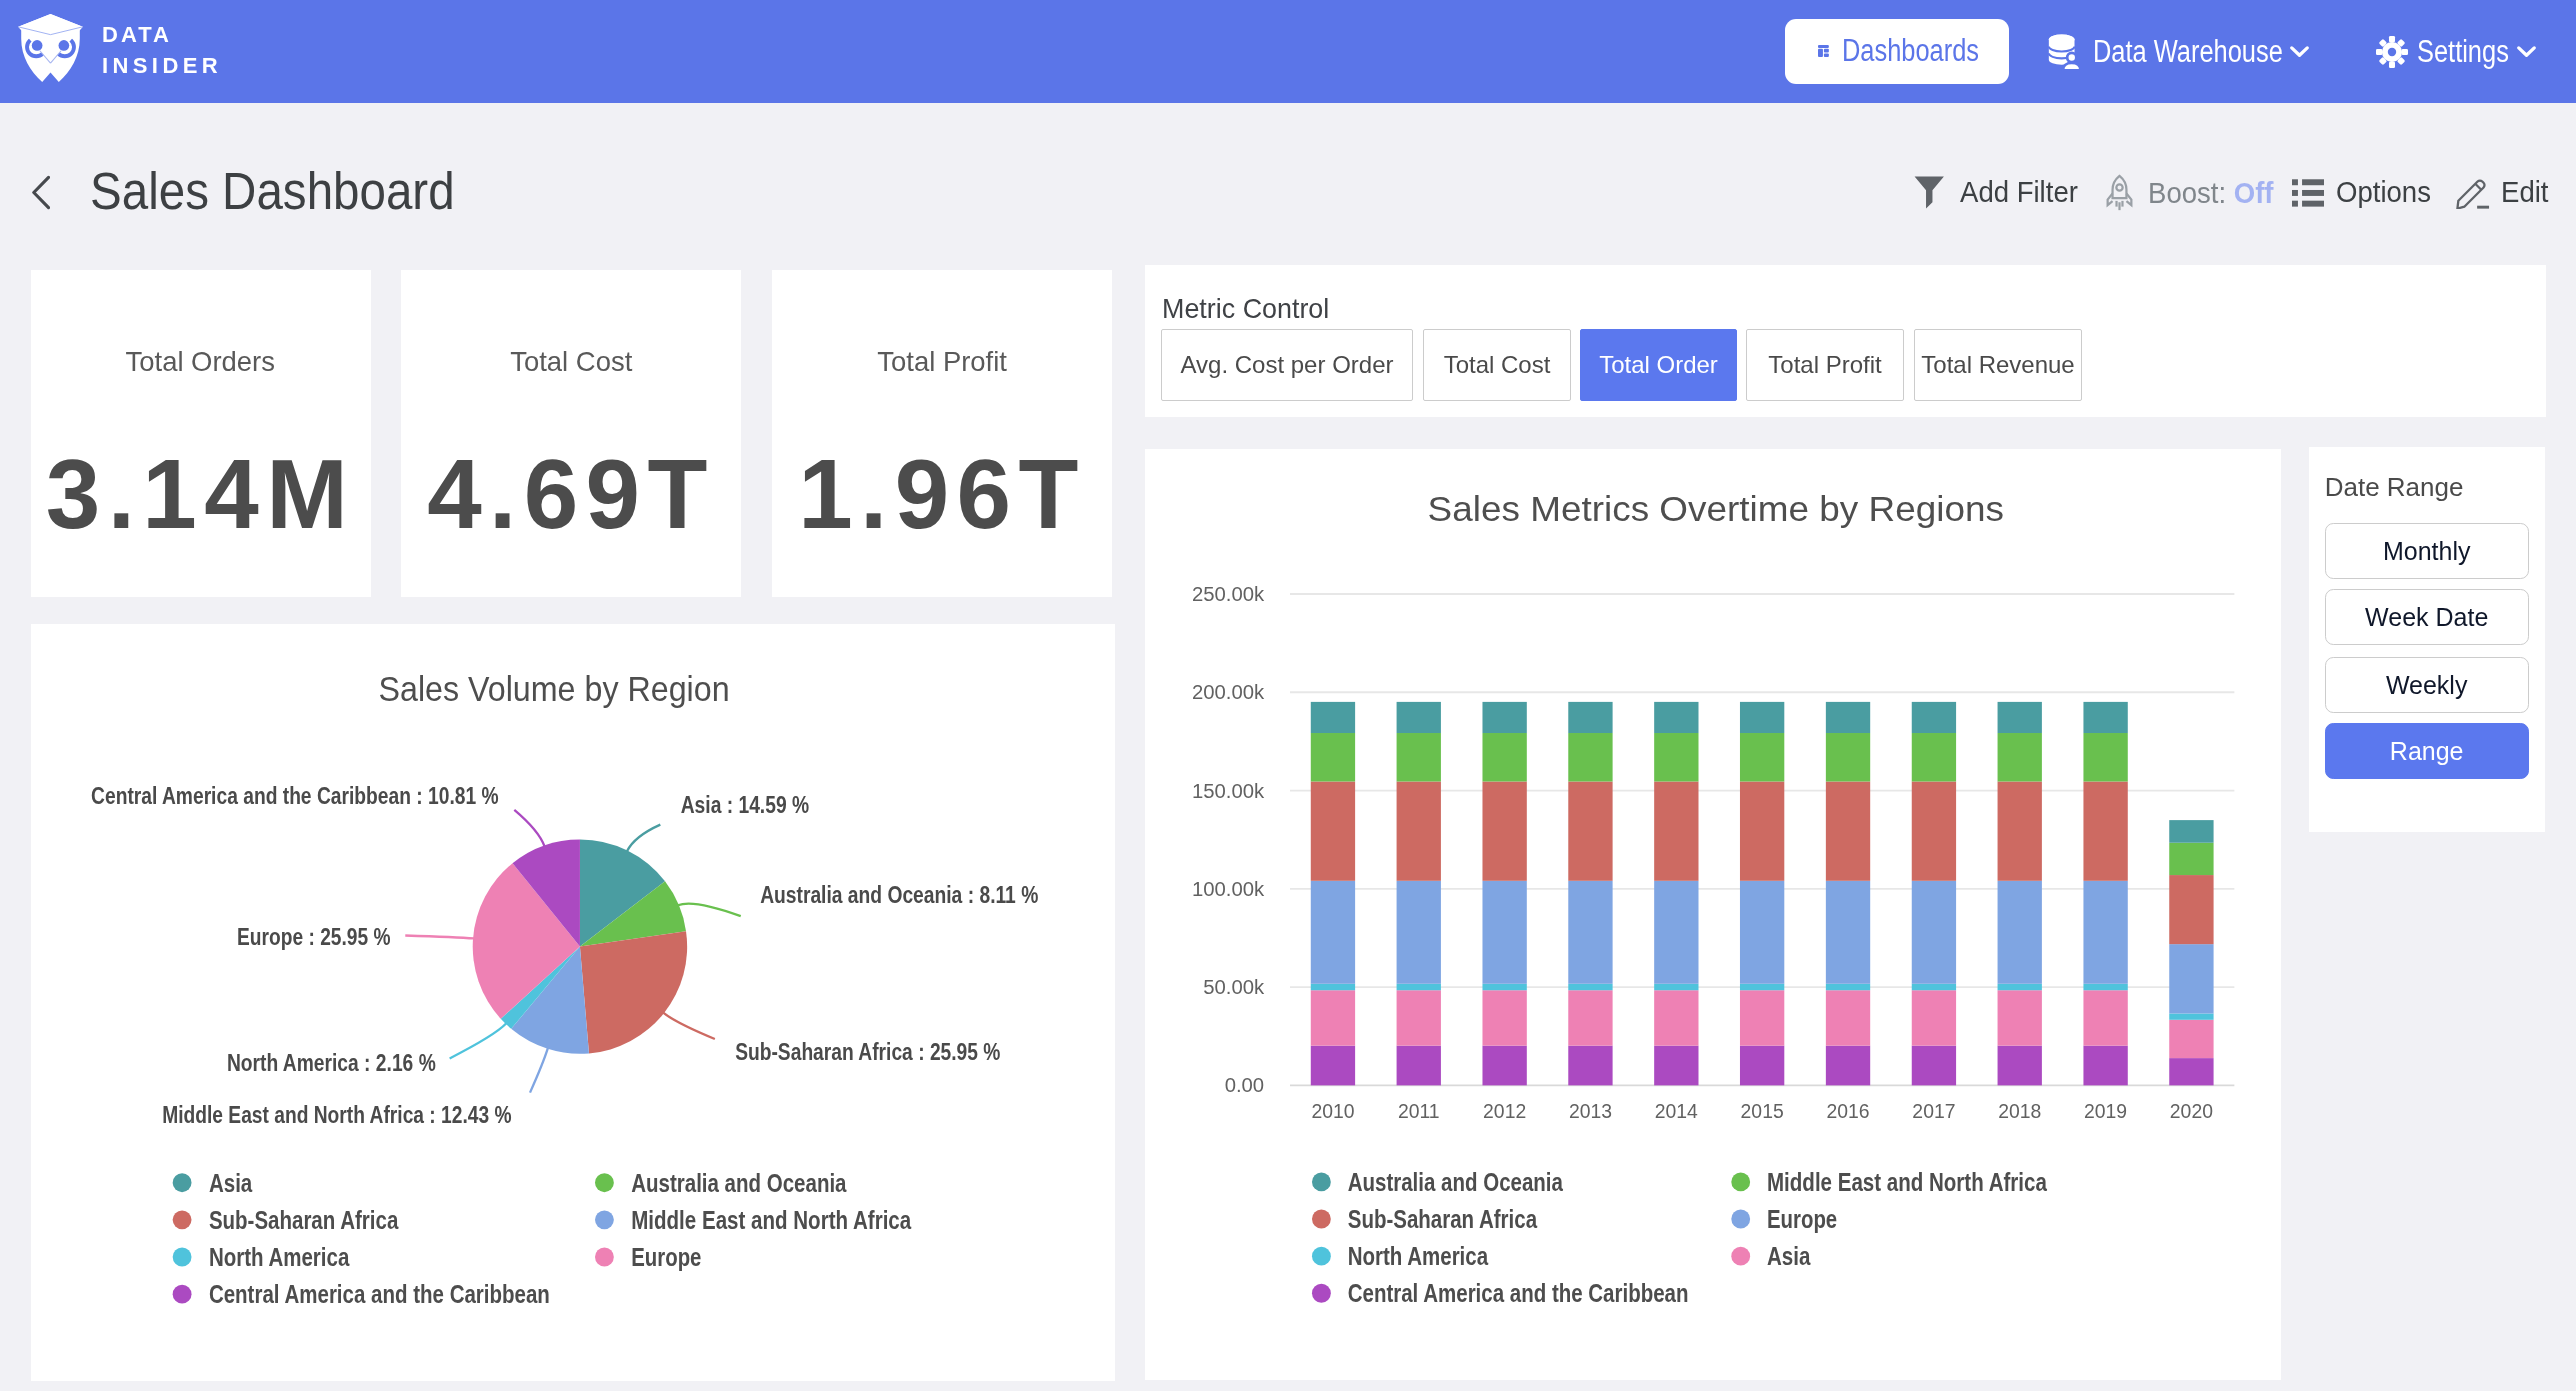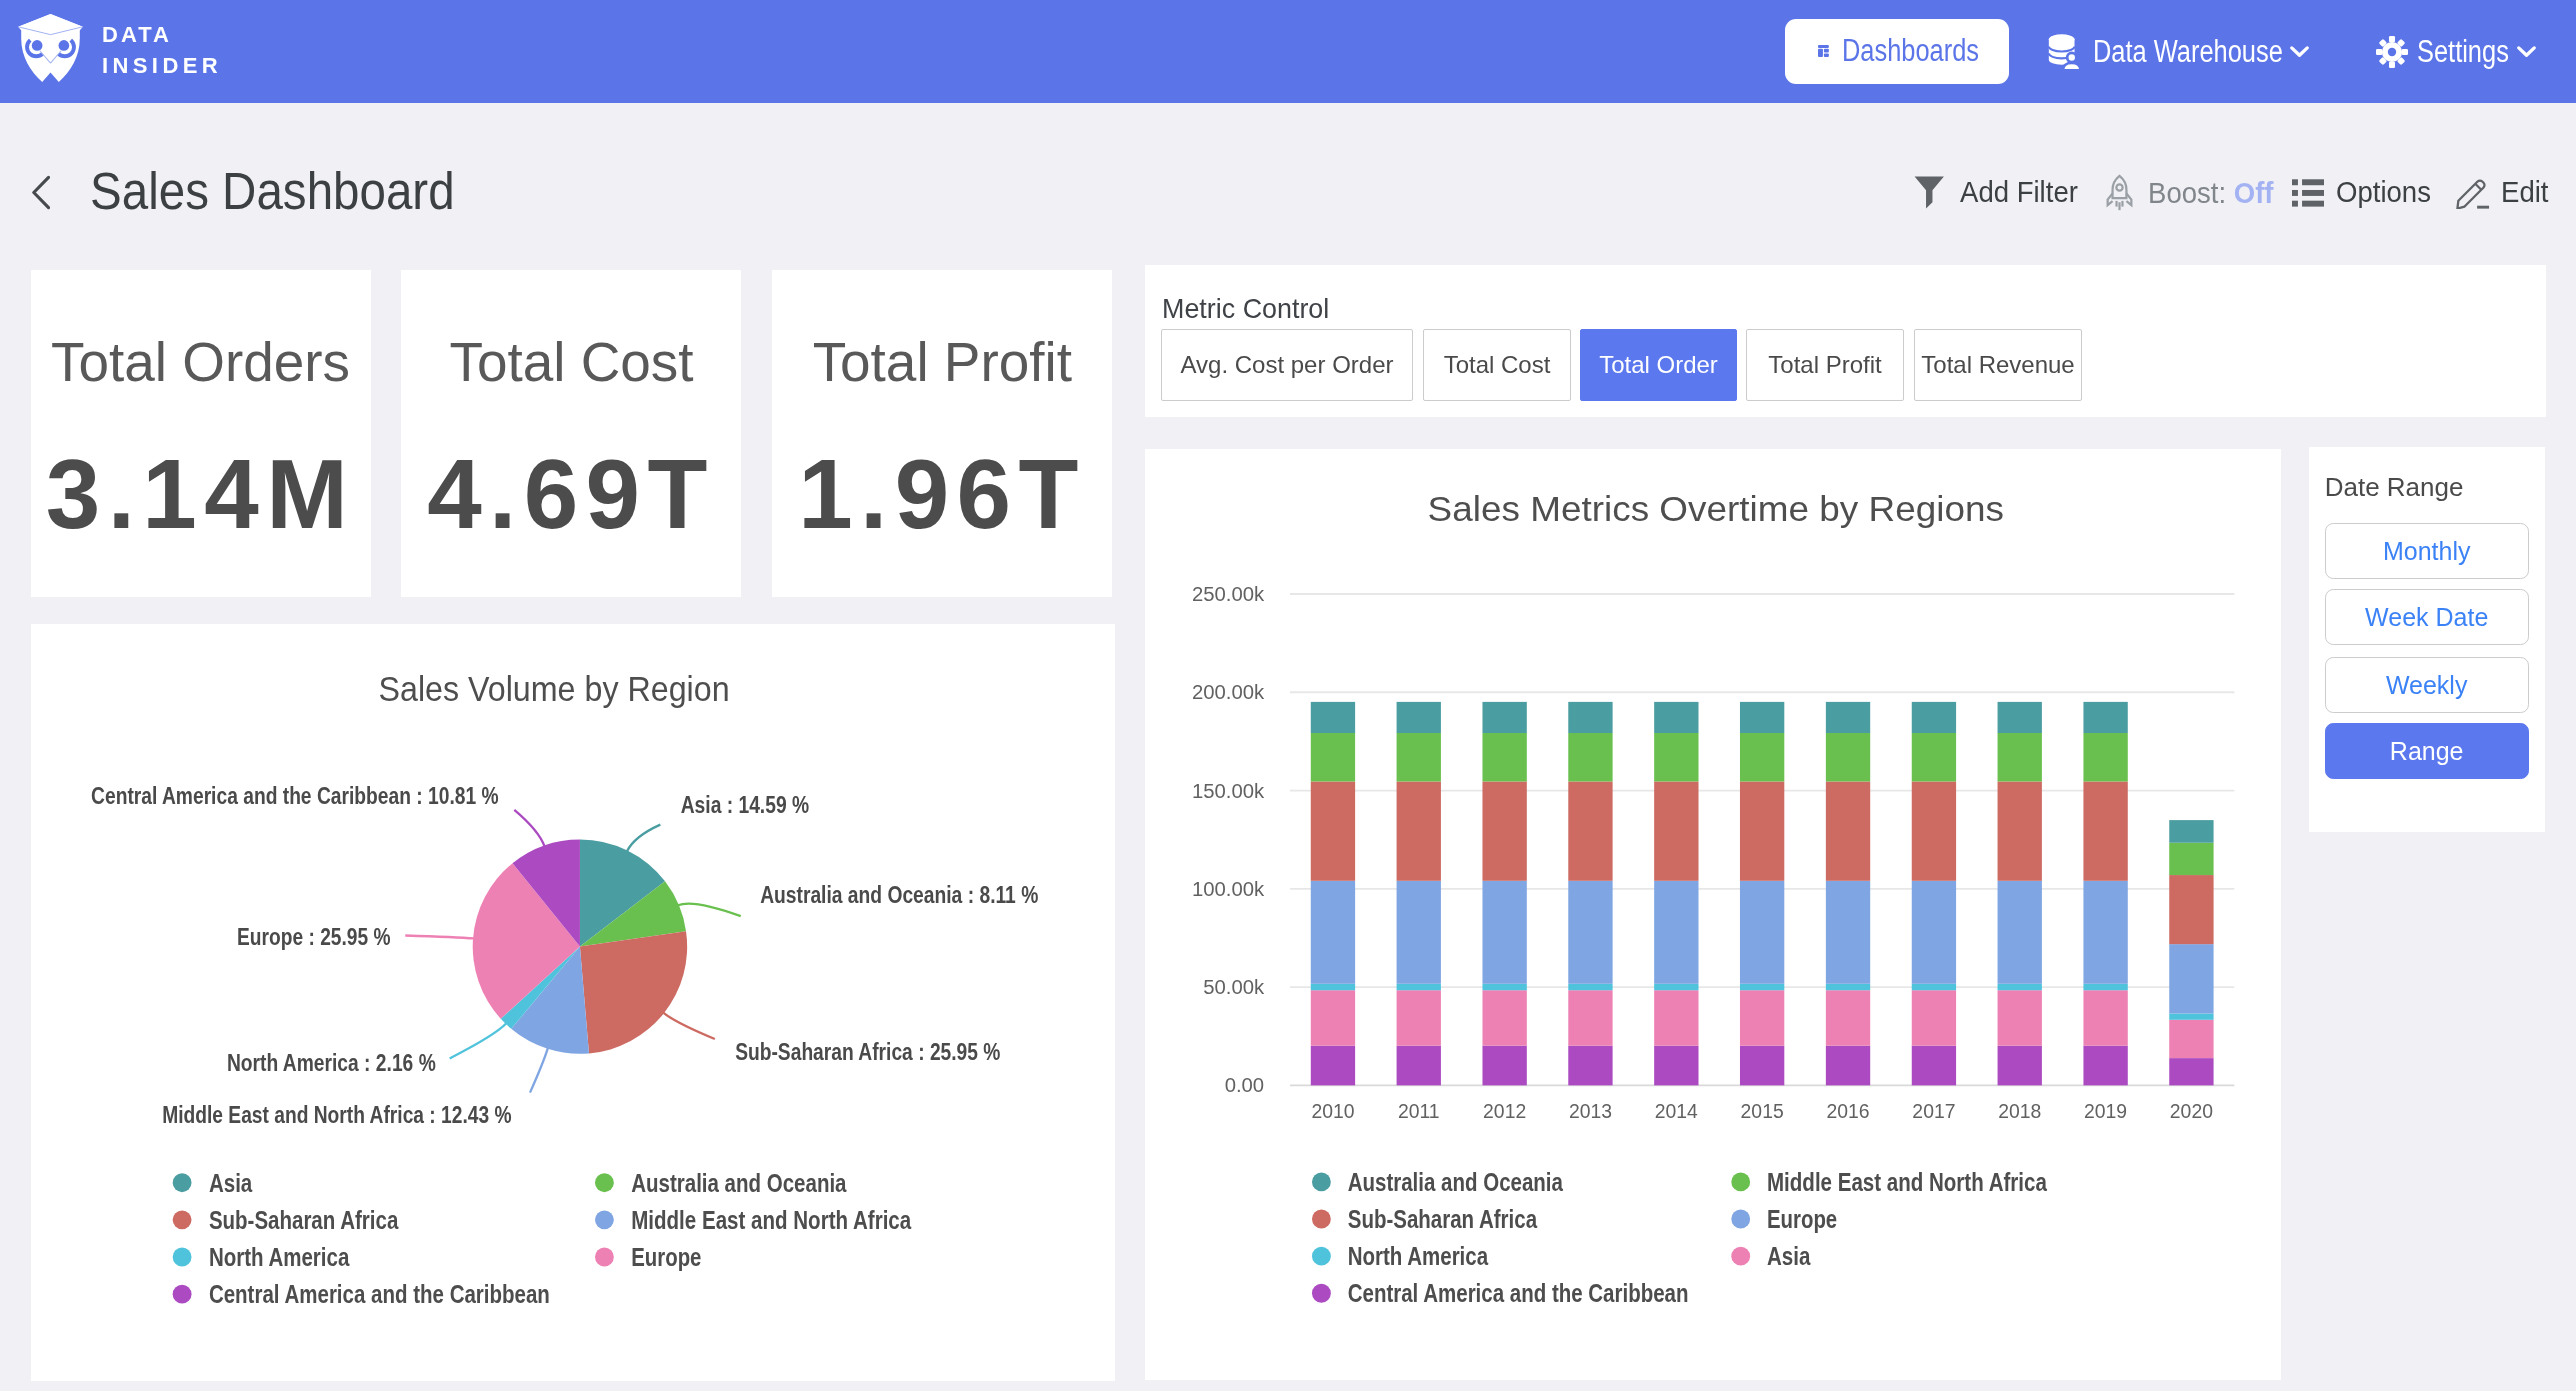--- a/index.html
+++ b/index.html
@@ -10,27 +10,27 @@
 .logo-text .l1 { letter-spacing:3px; }
 .logo-text .l2 { letter-spacing:4.4px; }
 .dash-btn { position:absolute; left:1785px; top:18.5px; width:224px; height:65px; background:#fff; border-radius:11px; display:flex; align-items:center; padding-left:33px; }
 .dash-btn span { color:#5b75e8; font-size:31px; margin-left:13px; transform:scaleX(.82); transform-origin:left center; white-space:nowrap; }
 .nav-item { position:absolute; top:0; height:103px; display:flex; align-items:center; color:#fff; font-size:31px; }
 .nav-item .t { transform:scaleX(.82); transform-origin:left center; white-space:nowrap; }
 .subhdr-title { position:absolute; left:90px; top:166px; font-size:51px; line-height:51px; color:#3d4043; transform:scaleX(.932); transform-origin:left center; }
 .act { position:absolute; top:176px; display:flex; align-items:center; color:#3c4043; font-size:29px; }
 .act .tx { transform:scaleX(.95); transform-origin:left center; white-space:nowrap; }
 .kpi { top:270px; width:340px; height:327px; text-align:center; }
-.kpi-label { margin-top:70px; font-size:56px; line-height:43px; color:#595959; }
+.kpi-label { margin-top:70px; font-size:28px; line-height:43px; color:#595959; }
 .kpi-label span { display:inline-block; transform:scaleX(.98); transform-origin:center; }
 .kpi-val { margin-top:62px; font-size:98px; line-height:98px; color:#4c4c4c; font-weight:bold; letter-spacing:7.4px; }
 .kpi-val span { display:inline-block; }
 .chip { position:absolute; top:329px; height:72px; border:1.8px solid #ccc; border-radius:2px; background:#fff; color:#4a4a4a; font-size:24px; display:flex; align-items:center; justify-content:center; white-space:nowrap; }
 .chip.sel { background:#5b78ee; border-color:#5b78ee; color:#fff; }
-.drbtn { position:absolute; left:15.7px; width:204px; height:56px; border:1.8px solid #ccc; border-radius:8.3px; background:#fff; color:#3b82f6; font-size:25px; display:flex; align-items:center; justify-content:center; }
+.drbtn { position:absolute; left:15.7px; width:204px; height:56px; border:1.8px solid #ccc; border-radius:8.3px; background:#fff; color:#0f172a; font-size:25px; display:flex; align-items:center; justify-content:center; }
 .drbtn.sel { background:#5b78ee; border-color:#5b78ee; color:#fff; }
 </style></head>
 <body>
 <div id="root">
 <div class="hdr">
 <svg width="65" height="70" viewBox="0 0 70 76" style="position:absolute;left:17.6px;top:13px">
 <path d="M35 1 L70 15 L66.8 18.5 L66.8 28 C66.8 47 57 63.5 44 74.8 L35 64.5 L26 74.8 C13 63.5 3.2 47 3.2 28 L3.2 18.5 L0 15 Z" fill="#fff"></path>
 <circle cx="19.5" cy="37" r="10" fill="#fff" stroke="#5b75e8" stroke-width="4.2"></circle>
 <circle cx="50.5" cy="37" r="10" fill="#fff" stroke="#5b75e8" stroke-width="4.2"></circle>
 <path d="M0 15 L35 1 L70 15 L35 54 Z" fill="#fff"></path>

